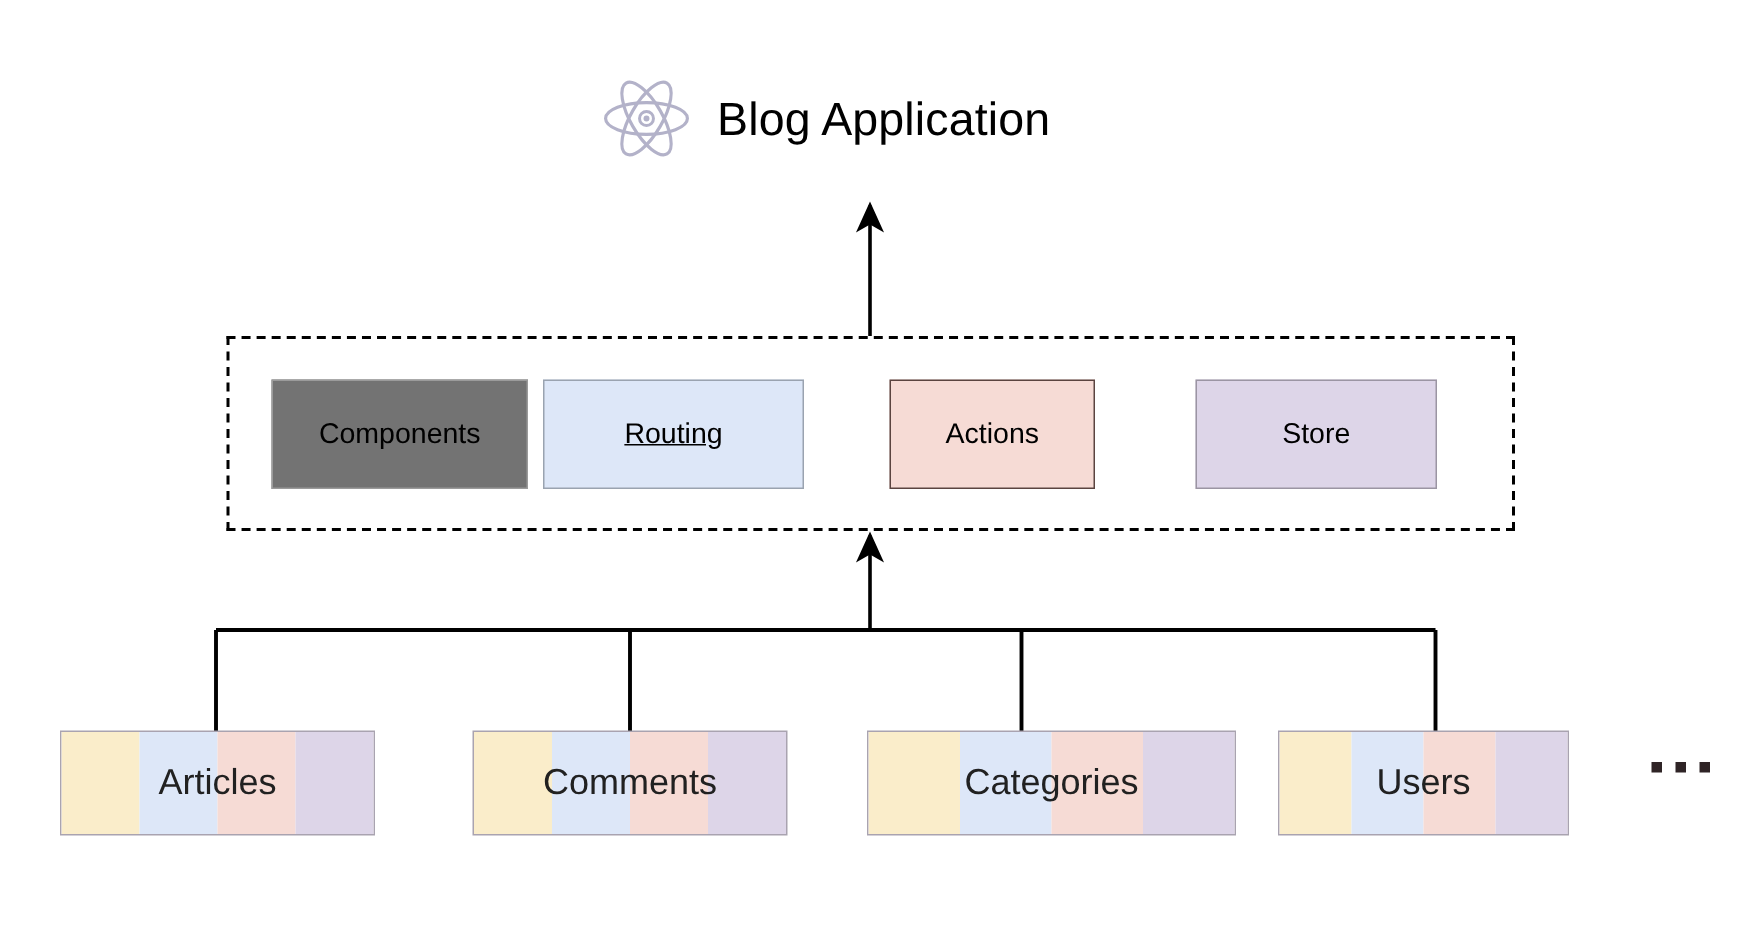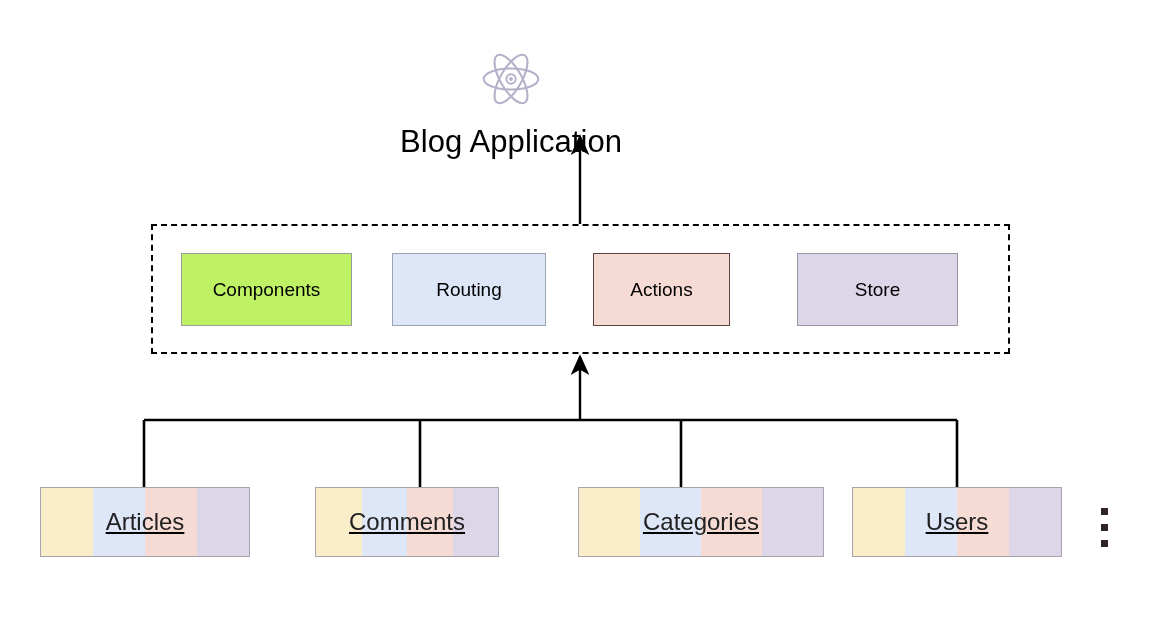--- a/index.html
+++ b/index.html
@@ -13,21 +13,21 @@
     position: relative;
     font-family: "Liberation Sans", sans-serif;
     overflow: hidden;
   }
   #canvas {
     position: absolute;
     left: 0; top: 0;
     width: 1174px;
     height: 620px;
   }
-  .abs { position: absolute; flex-direction: column; }
+  .abs { position: absolute; }
 
   
   #root-node {
     left: 400px;
     top: 48px;
     display: flex;
     align-items: center;
     gap: 16px;
   }
   #root-icon {
@@ -61,28 +61,29 @@
     display: flex;
     align-items: center;
     justify-content: center;
     font-size: 19px;
     color: #000000;
     white-space: nowrap;
   }
   .layer-box.components {
     left: 181px;
     width: 171px;
-    background: #bef264;
+    background: #737373;
     border: 1.6px solid #9b9b9b;
   }
   .layer-box.routing {
-    left: 392px;
-    width: 154px;
+    left: 362px;
+    width: 174px;
     background: #dde7f8;
     border: 1.6px solid #9aa3b0;
+    text-decoration: underline;
   }
   .layer-box.actions {
     left: 593px;
     width: 137px;
     background: #f6dbd5;
     border: 1.8px solid #5b4440;
   }
   .layer-box.store {
     left: 797px;
     width: 161px;
@@ -92,21 +93,20 @@
 
   
   .module-box {
     position: absolute;
     top: 487px;
     height: 70px;
     box-sizing: border-box;
     border: 1.3px solid #a9a3b0;
     display: flex;
     overflow: hidden;
-    text-decoration: underline;
   }
   .module-stripes {
     position: absolute;
     inset: 0;
     display: flex;
   }
   .module-stripes span { height: 100%; }
   .stripe-1 { background: #faedca; }
   .stripe-2 { background: #dde7f8; }
   .stripe-3 { background: #f6dbd5; }
@@ -190,41 +190,41 @@
 <div class="module-box" style="left:40px; width:210px;">
   <div class="module-stripes">
     <span class="stripe-1" style="width:25%"></span>
     <span class="stripe-2" style="width:25%"></span>
     <span class="stripe-3" style="width:25%"></span>
     <span class="stripe-4" style="width:25%"></span>
   </div>
   <div class="module-label">Articles</div>
 </div>
 
-<div class="module-box" style="left:315px; width:184px;">
+<div class="module-box" style="left:315px; width:210px;">
   <div class="module-stripes">
     <span class="stripe-1" style="width:25%"></span>
     <span class="stripe-2" style="width:25%"></span>
     <span class="stripe-3" style="width:25%"></span>
     <span class="stripe-4" style="width:25%"></span>
   </div>
   <div class="module-label">Comments</div>
 </div>
 
 <div class="module-box" style="left:578px; width:246px;">
   <div class="module-stripes">
     <span class="stripe-1" style="width:25%"></span>
     <span class="stripe-2" style="width:25%"></span>
     <span class="stripe-3" style="width:25%"></span>
     <span class="stripe-4" style="width:25%"></span>
   </div>
   <div class="module-label">Categories</div>
 </div>
 
-<div class="module-box" style="left:852px; width:210px;">
+<div class="module-box" style="left:852px; width:194px;">
   <div class="module-stripes">
     <span class="stripe-1" style="width:25%"></span>
     <span class="stripe-2" style="width:25%"></span>
     <span class="stripe-3" style="width:25%"></span>
     <span class="stripe-4" style="width:25%"></span>
   </div>
   <div class="module-label">Users</div>
 </div>
 
 <div class="abs" id="ellipsis">

